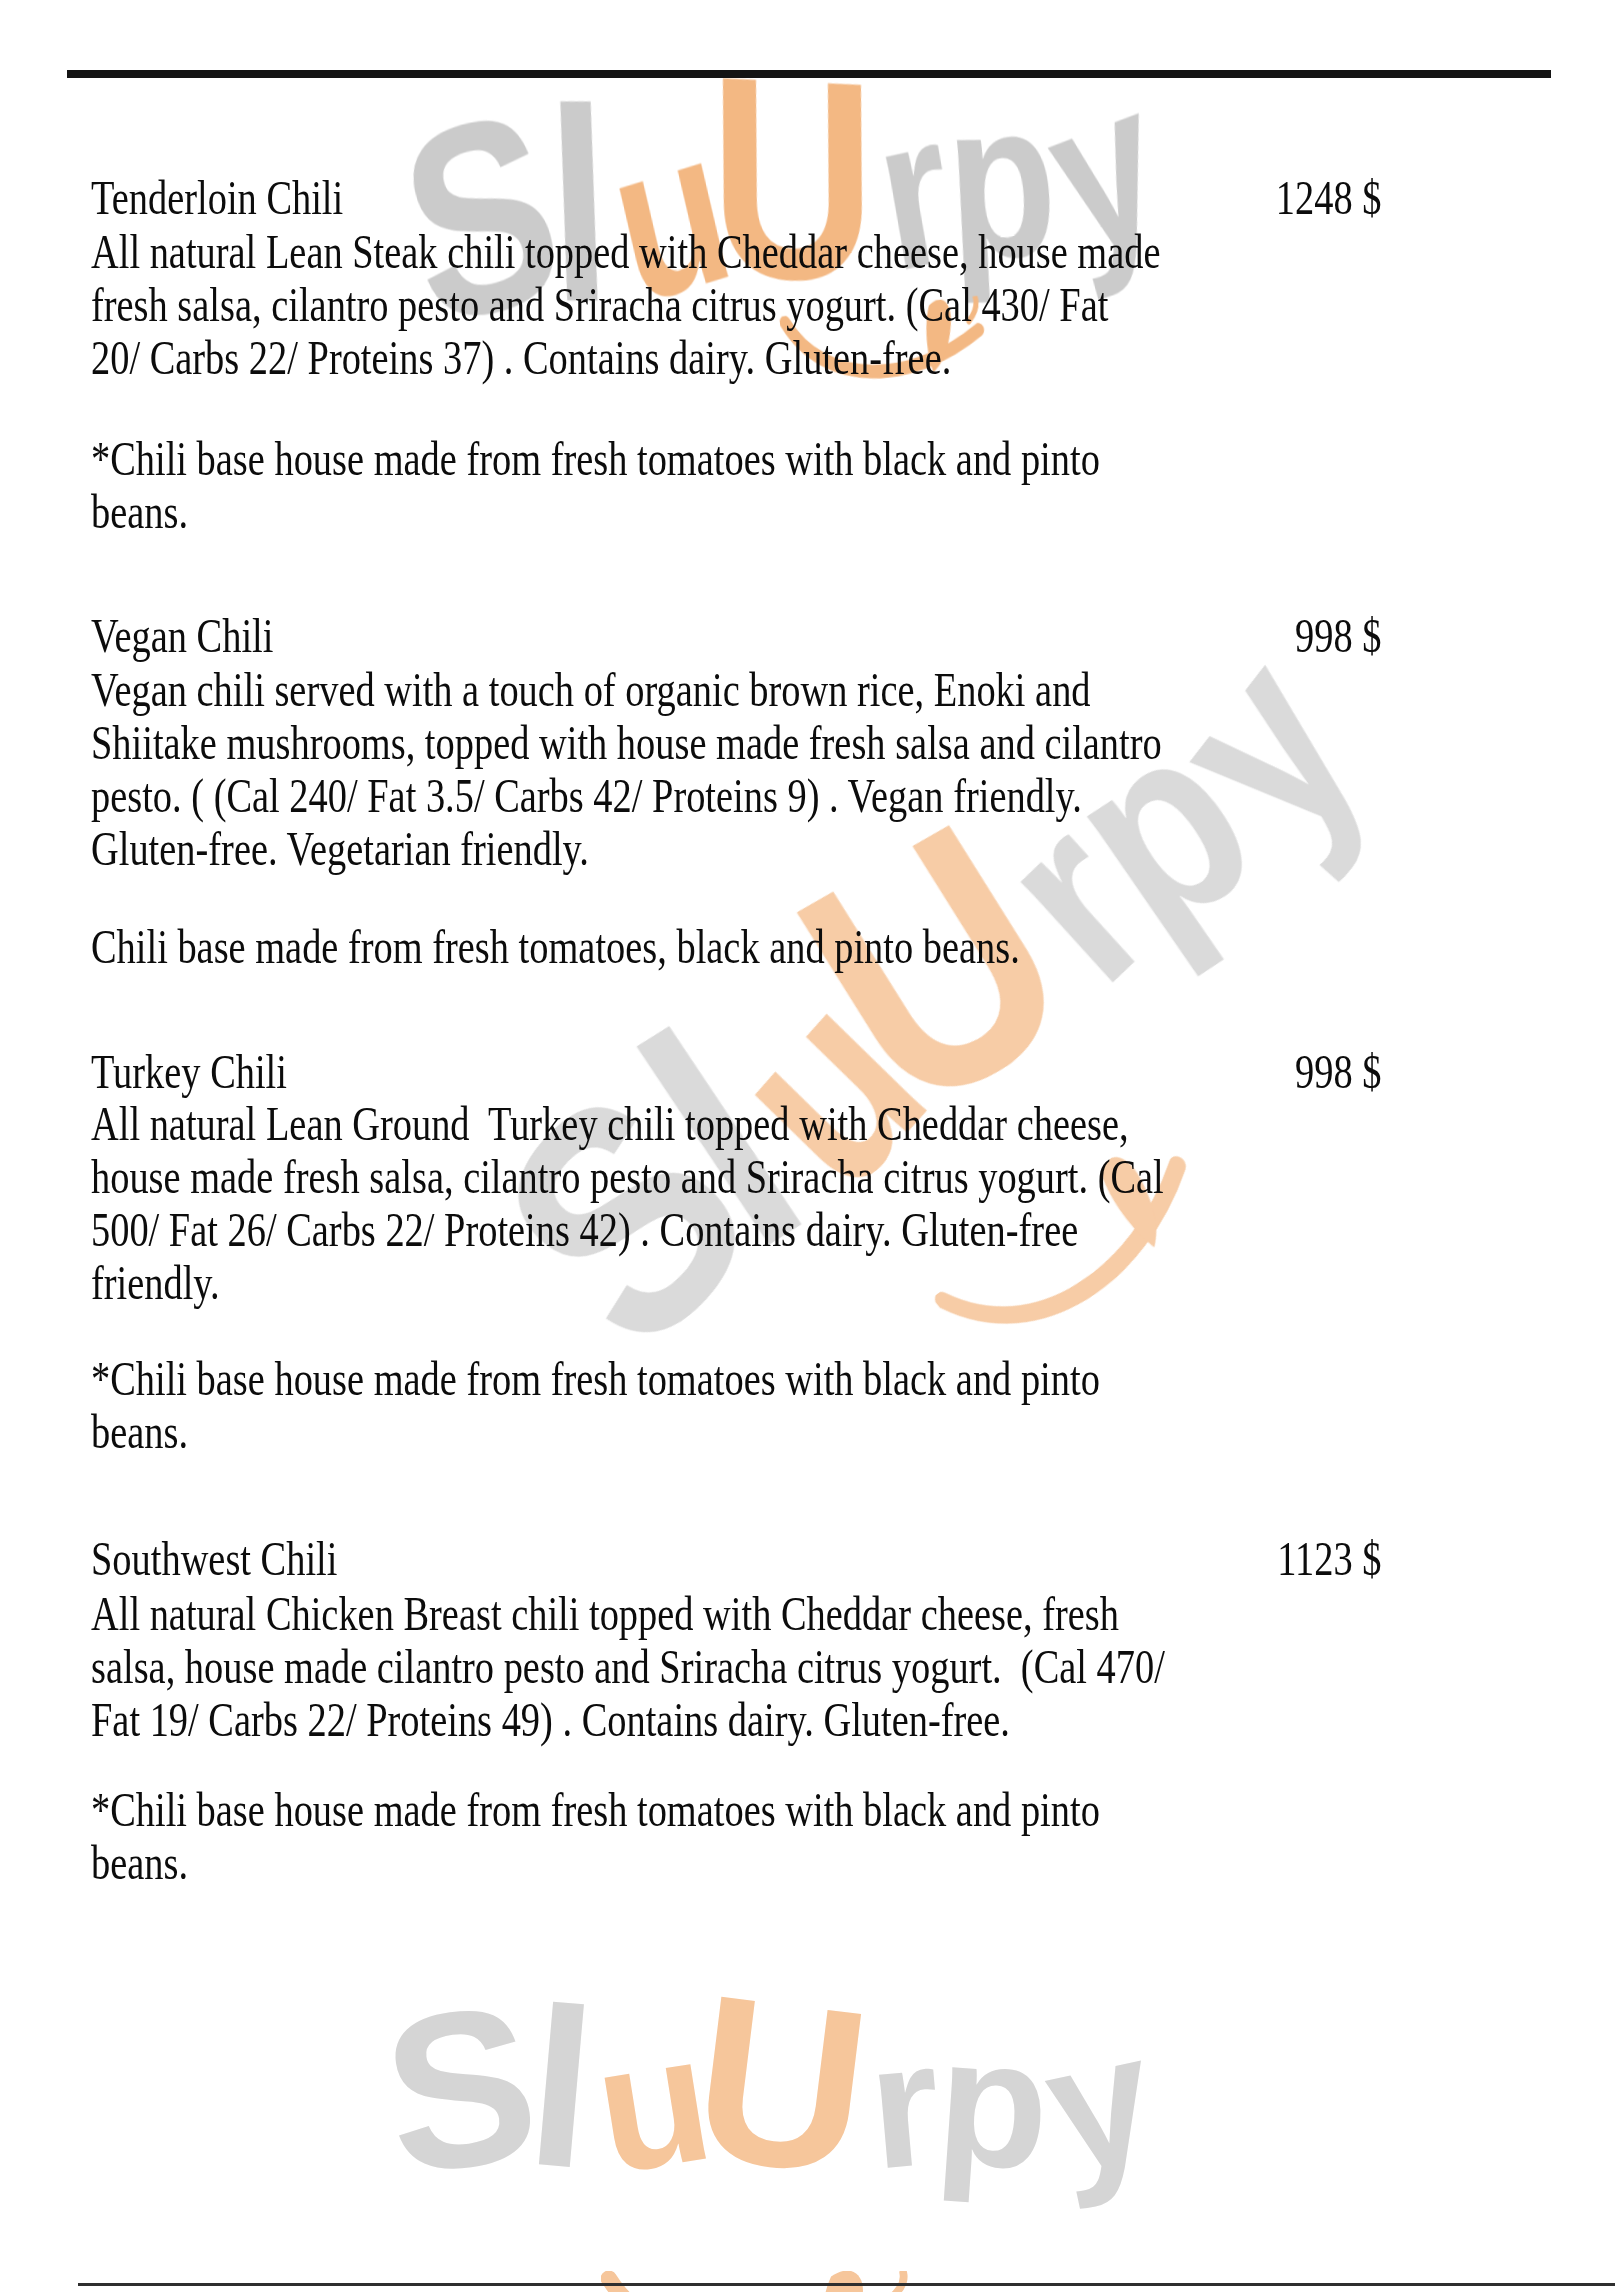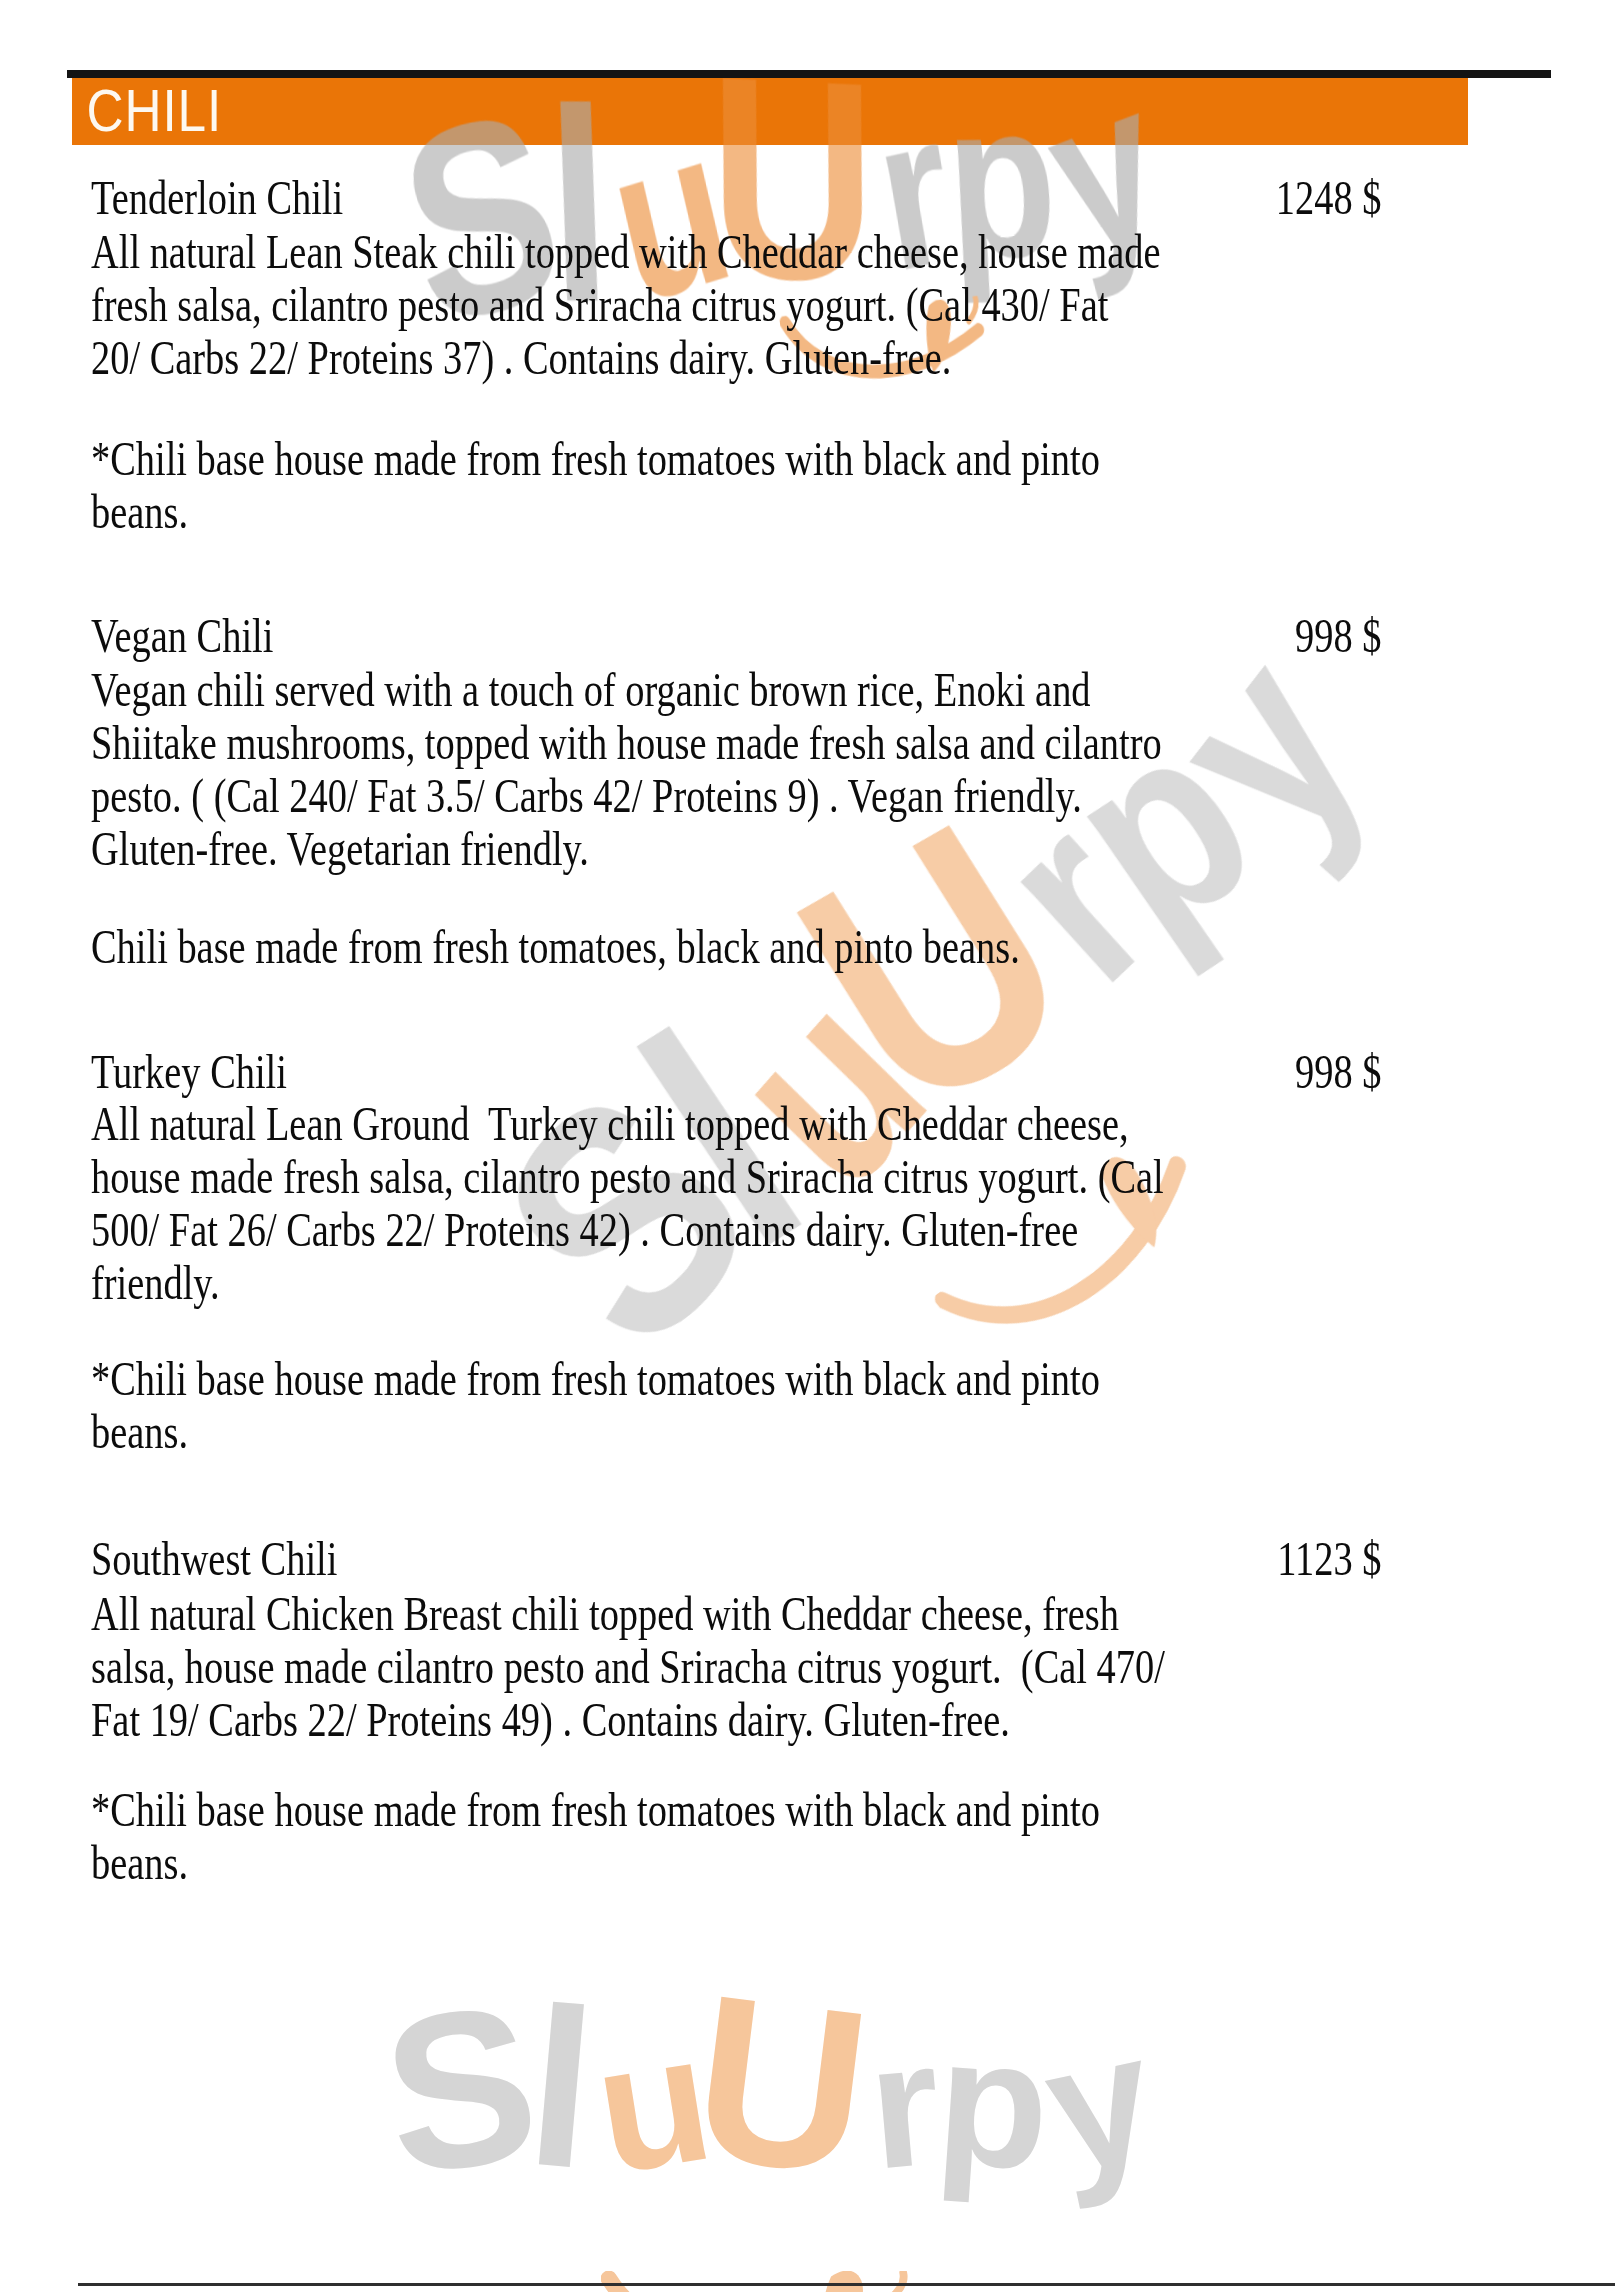--- a/index.html
+++ b/index.html
@@ -81,23 +81,20 @@
     background:var(--bottom_rule,#2E2E2E);z-index:4;
   }
 </style>
 </head>
 <body>
 
 <div class="page" style="--page_bg: #FFFFFF; --top_bar: #141414; --bottom_rule: #2E2E2E; --section_bar: #EA7507; --header_text: #FDF8F0; --text: #0C0C0C; --watermark_gray: #ABABAB; --watermark_peach: #EC8C36;">
 
   <div class="topbar"></div>
 
-  <div class="section-bar">
-    <span class="title">CHILI</span>
-  </div>
 
   <div class="wm wm-top">
     <span class="l-S">S</span><span class="l-l">l</span><span class="l-u1">u</span><span class="l-U2">U</span><span class="l-r">r</span><span class="l-p">p</span><span class="l-y">y</span>
     <span class="smile">
       <svg viewBox="0 0 340 100" preserveAspectRatio="none">
         <path d="M8 8 C 60 95, 200 100, 310 42" fill="none" stroke="currentColor" stroke-width="17" stroke-linecap="round"></path>
         <path d="M236 6 C 258 -10, 272 6, 268 28 C 263 55, 250 78, 232 88 C 224 62, 226 28, 236 6 Z" fill="currentColor"></path>
         <path d="M296 30 C 306 22, 312 12, 310 2" fill="none" stroke="currentColor" stroke-width="8" stroke-linecap="round"></path>
       </svg>
     </span>

